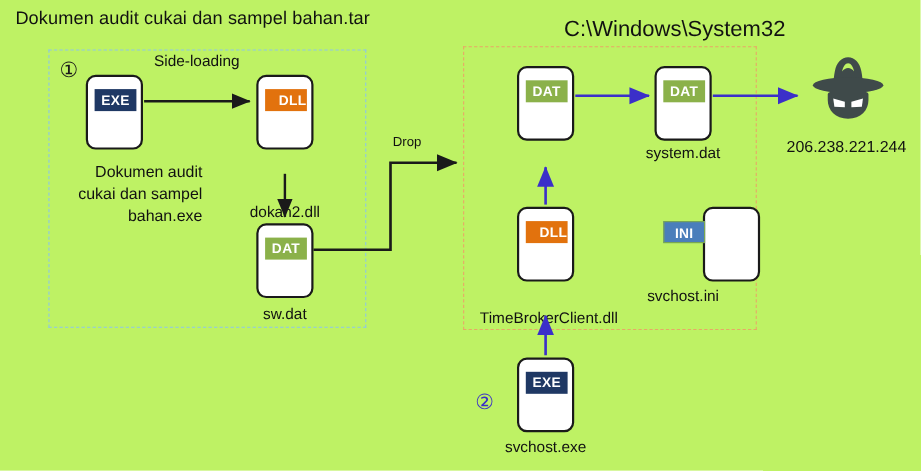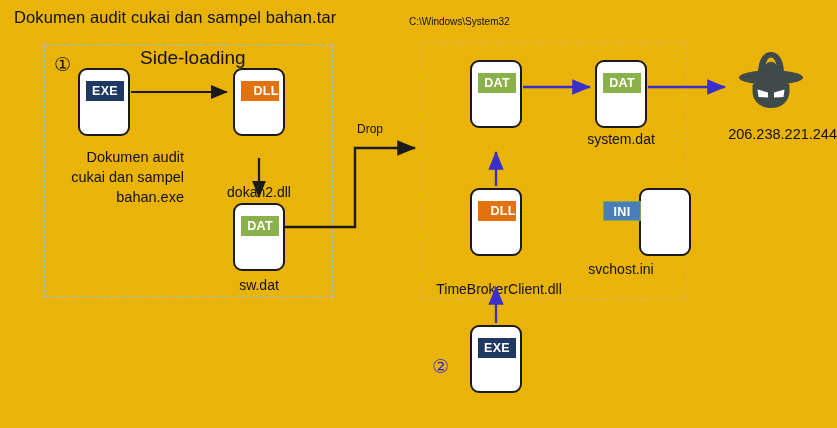--- a/index.html
+++ b/index.html
@@ -8,45 +8,45 @@
     background: #ffffff;
   }
   body {
     font-family: "Liberation Sans", sans-serif;
     color: #1a1a1a;
   }
   #canvas {
     position: relative;
     width: 837px;
     height: 428px;
-    background: #eab308;
+    background: #bef264;
     overflow: hidden;
     text-decoration: underline;
   }
   .abs { position: absolute; }
 
   
   .title-tar {
     left: 14px; top: 8px;
     font-size: 16.5px;
     color: #111111;
     white-space: nowrap;
     letter-spacing: .1px;
   }
   .title-sys32 {
-    left: 409px; top: 16px;
+    left: 446px; top: 16px;
     width: 268px;
-    text-align: left;
-    font-size: 10px;
+    text-align: right;
+    font-size: 20px;
     color: #111111;
     white-space: nowrap;
   }
   .label-sideloading {
     left: 140px; top: 47px;
-    font-size: 19px;
+    font-size: 14px;
     color: #111111;
     white-space: nowrap;
   }
   .label-drop {
     left: 357px; top: 122px;
     font-size: 12px;
     color: #111111;
     white-space: nowrap;
   }
 
@@ -115,21 +115,21 @@
     left: 0; top: 0;
     width: 837px; height: 428px;
     pointer-events: none;
   }
 
   
   .hacker-wrap { left: 735px; top: 48px; width: 72px; height: 66px; }
   .ip-text {
     left: 702px; top: 126px;
     width: 135px;
-    text-align: right;
+    text-align: center;
     font-size: 14.5px;
     color: #111111;
     white-space: nowrap;
   }
 </style>
 </head>
 <body>
 
 <div id="canvas">
 
@@ -184,20 +184,21 @@
   <div class="abs" style="left:595px; top:188px;padding-left:44px;">
     <div class="filebox"></div>
     <div class="badge badge-ini" style="left:8px; top:13px; width:38px;">INI</div>
   </div>
   <div class="abs caption" style="left:561px; top:261px; width:120px;">svchost.ini</div>
 
   <div class="abs" style="left:470px; top:325px;">
     <div class="filebox"></div>
     <div class="badge badge-exe" style="left:8px; top:13px; width:38px;">EXE</div>
   </div>
+  <div class="abs caption" style="left:436px; top:398px; width:120px;">svchost.exe</div>
 
   <div class="abs hacker-wrap">
     <svg width="72" height="66" viewBox="0 0 72 66" xmlns="http://www.w3.org/2000/svg">
 
       <path d="M36 4
                C 30 4, 25.5 9, 24 16.5
                C 23.2 20.5, 22.8 24.5, 22.6 27.5
                L 49.4 27.5
                C 49.2 24.5, 48.8 20.5, 48 16.5
                C 46.5 9, 42 4, 36 4 Z

